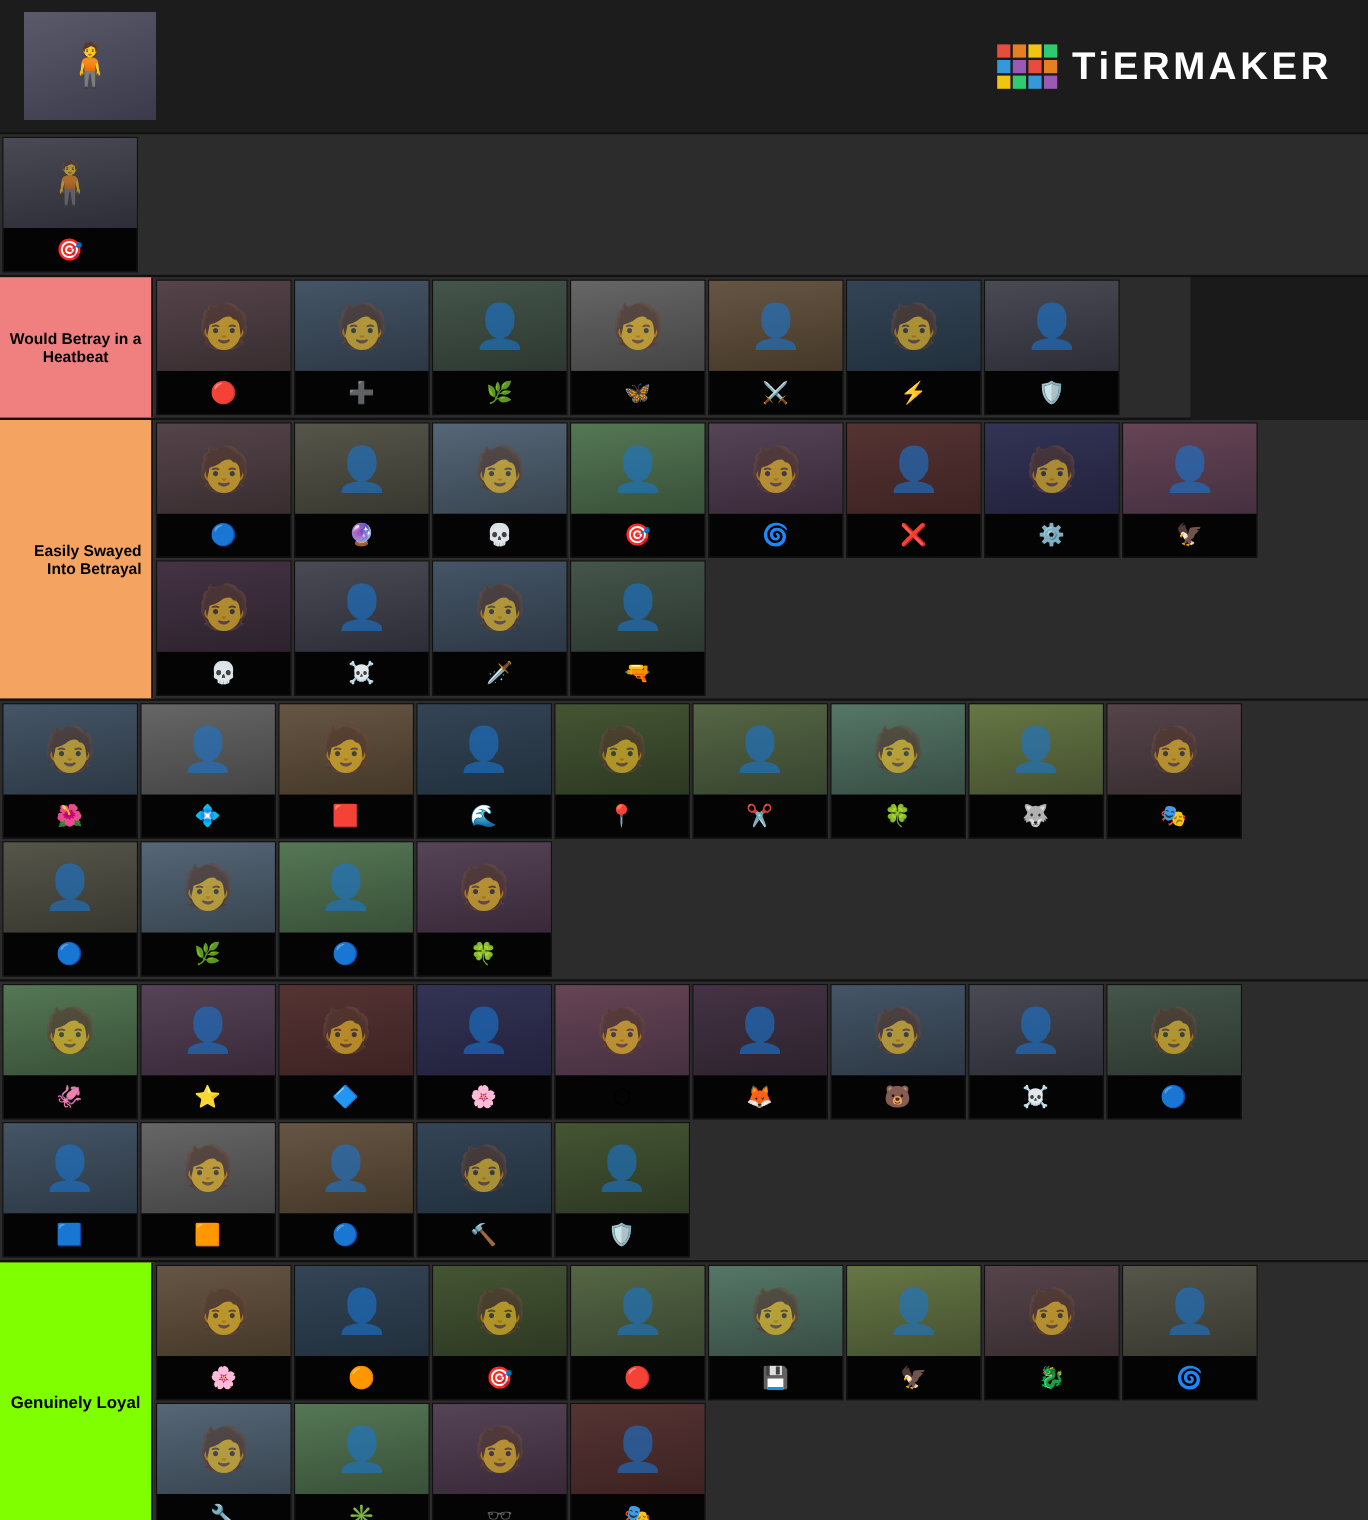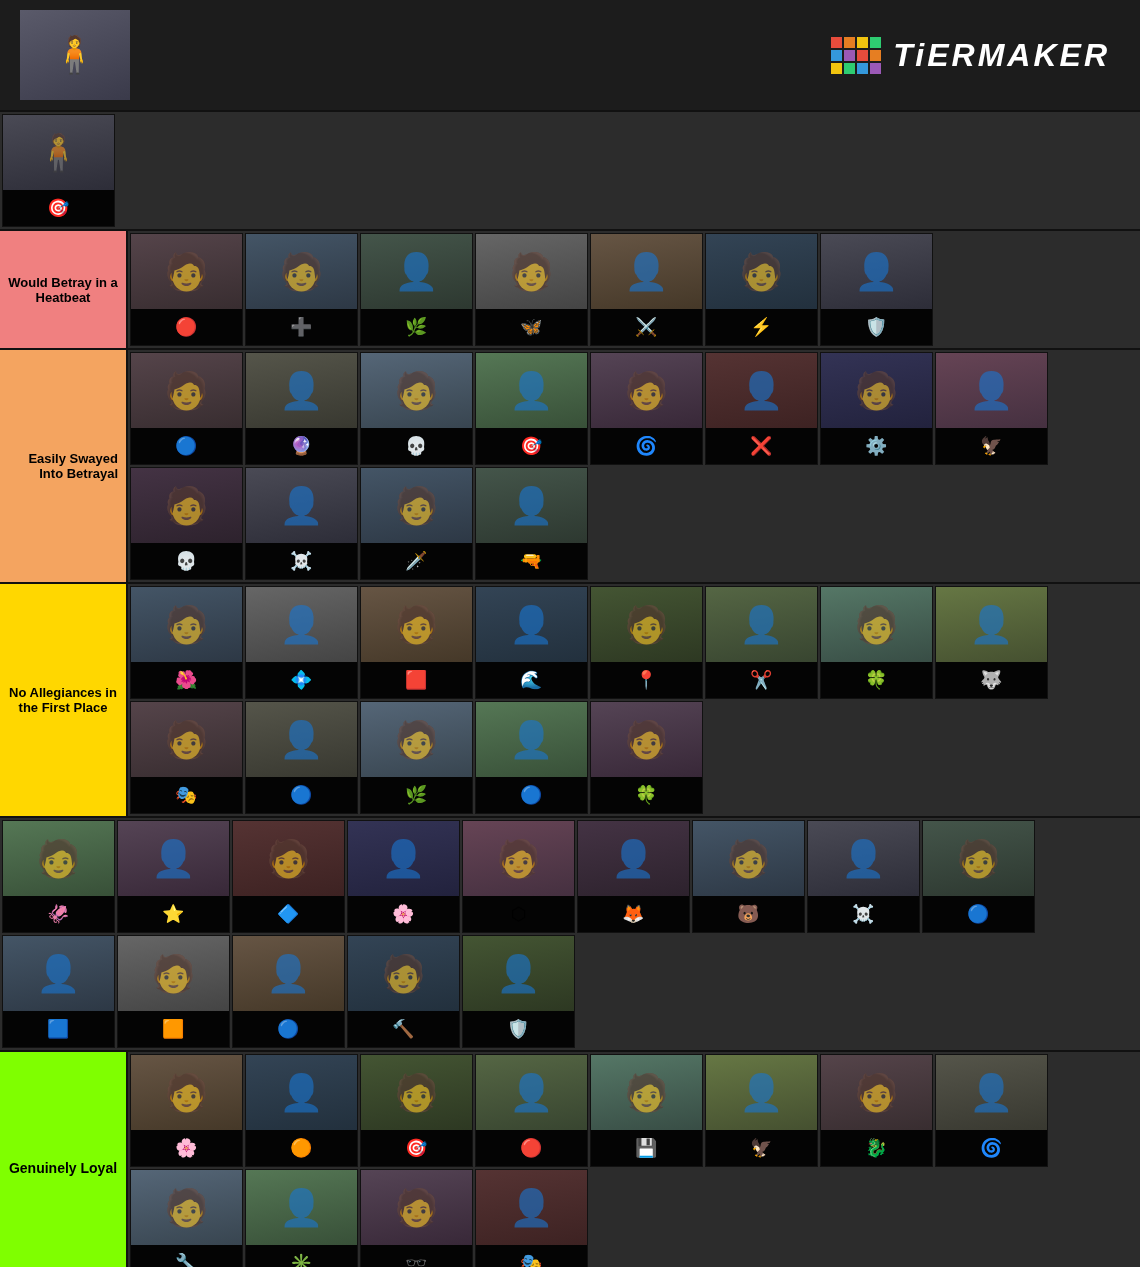--- a/index.html
+++ b/index.html
@@ -79,36 +79,36 @@
       <div style="background:#2ecc71; width:11px; height:11px;"></div>
       <div style="background:#3498db; width:11px; height:11px;"></div>
       <div style="background:#9b59b6; width:11px; height:11px;"></div>
       <div style="background:#e74c3c; width:11px; height:11px;"></div>
       <div style="background:#e67e22; width:11px; height:11px;"></div>
       <div style="background:#f1c40f; width:11px; height:11px;"></div>
       <div style="background:#2ecc71; width:11px; height:11px;"></div>
       <div style="background:#3498db; width:11px; height:11px;"></div>
       <div style="background:#9b59b6; width:11px; height:11px;"></div>
     </div>
-    <div style="font-size:32px; font-weight:900; color:white; letter-spacing:3px; font-style:italic; font-family:Arial Black,Arial,sans-serif;">TiERMAKER</div>
+    <div style="font-size:32px; font-weight:900; color:white; letter-spacing:3px; font-family:Arial Black,Arial,sans-serif;">TiERMAKER</div>
   </div>
 </div>
 
 <div style="display:flex; width:1140px; border-bottom:2px solid #111; min-height:115px;">
   <div style="flex:1; background:#2c2c2c; display:flex; flex-wrap:wrap; align-content:flex-start; gap:2px; padding:2px;">
     <div class="op">
       <div class="op-top f1">
           <span class="char-silhouette">🧍</span>
         </div>
       <div class="op-bot">🎯</div>
     </div>
   </div>
 </div>
 
-<div style="display:flex; width:1140px; border-bottom:2px solid #111; min-height:115px;">
+<div style="display:flex; width:992px; border-bottom:2px solid #111; min-height:115px;">
   <div style="width:128px; min-width:128px; background:#f08080; display:flex; align-items:center; justify-content:center; text-align:center; font-weight:bold; font-size:13px; padding:8px; color:#000; border-right:2px solid #111;">Would Betray in a Heatbeat</div>
   <div style="flex:1; background:#2c2c2c; display:flex; flex-wrap:wrap; align-content:flex-start; gap:2px; padding:2px;">
     <div class="op">
         <div class="op-top f2">
           <span class="char-silhouette">🧑</span>
         </div>
         <div class="op-bot">🔴</div>
       </div>
     <div class="op">
         <div class="op-top f5">
@@ -222,21 +222,20 @@
     <div class="op">
         <div class="op-top f3">
           <span class="char-silhouette">👤</span>
         </div>
         <div class="op-bot">🔫</div>
       </div>
   </div>
 </div>
 
 <div style="display:flex; width:1140px; border-bottom:2px solid #111; min-height:230px;">
-  <div style="width:128px; min-width:128px; background:#ffd700; display:flex; align-items:center; justify-content:center; text-align:center; font-weight:bold; font-size:13px; padding:8px; color:#000; border-right:2px solid #111;">No Allegiances in the First Place</div>
   <div style="flex:1; background:#2c2c2c; display:flex; flex-wrap:wrap; align-content:flex-start; gap:2px; padding:2px;">
     <div class="op">
         <div class="op-top f5">
           <span class="char-silhouette">🧑</span>
         </div>
         <div class="op-bot">🌺</div>
       </div>
     <div class="op">
         <div class="op-top f7">
           <span class="char-silhouette">👤</span>

